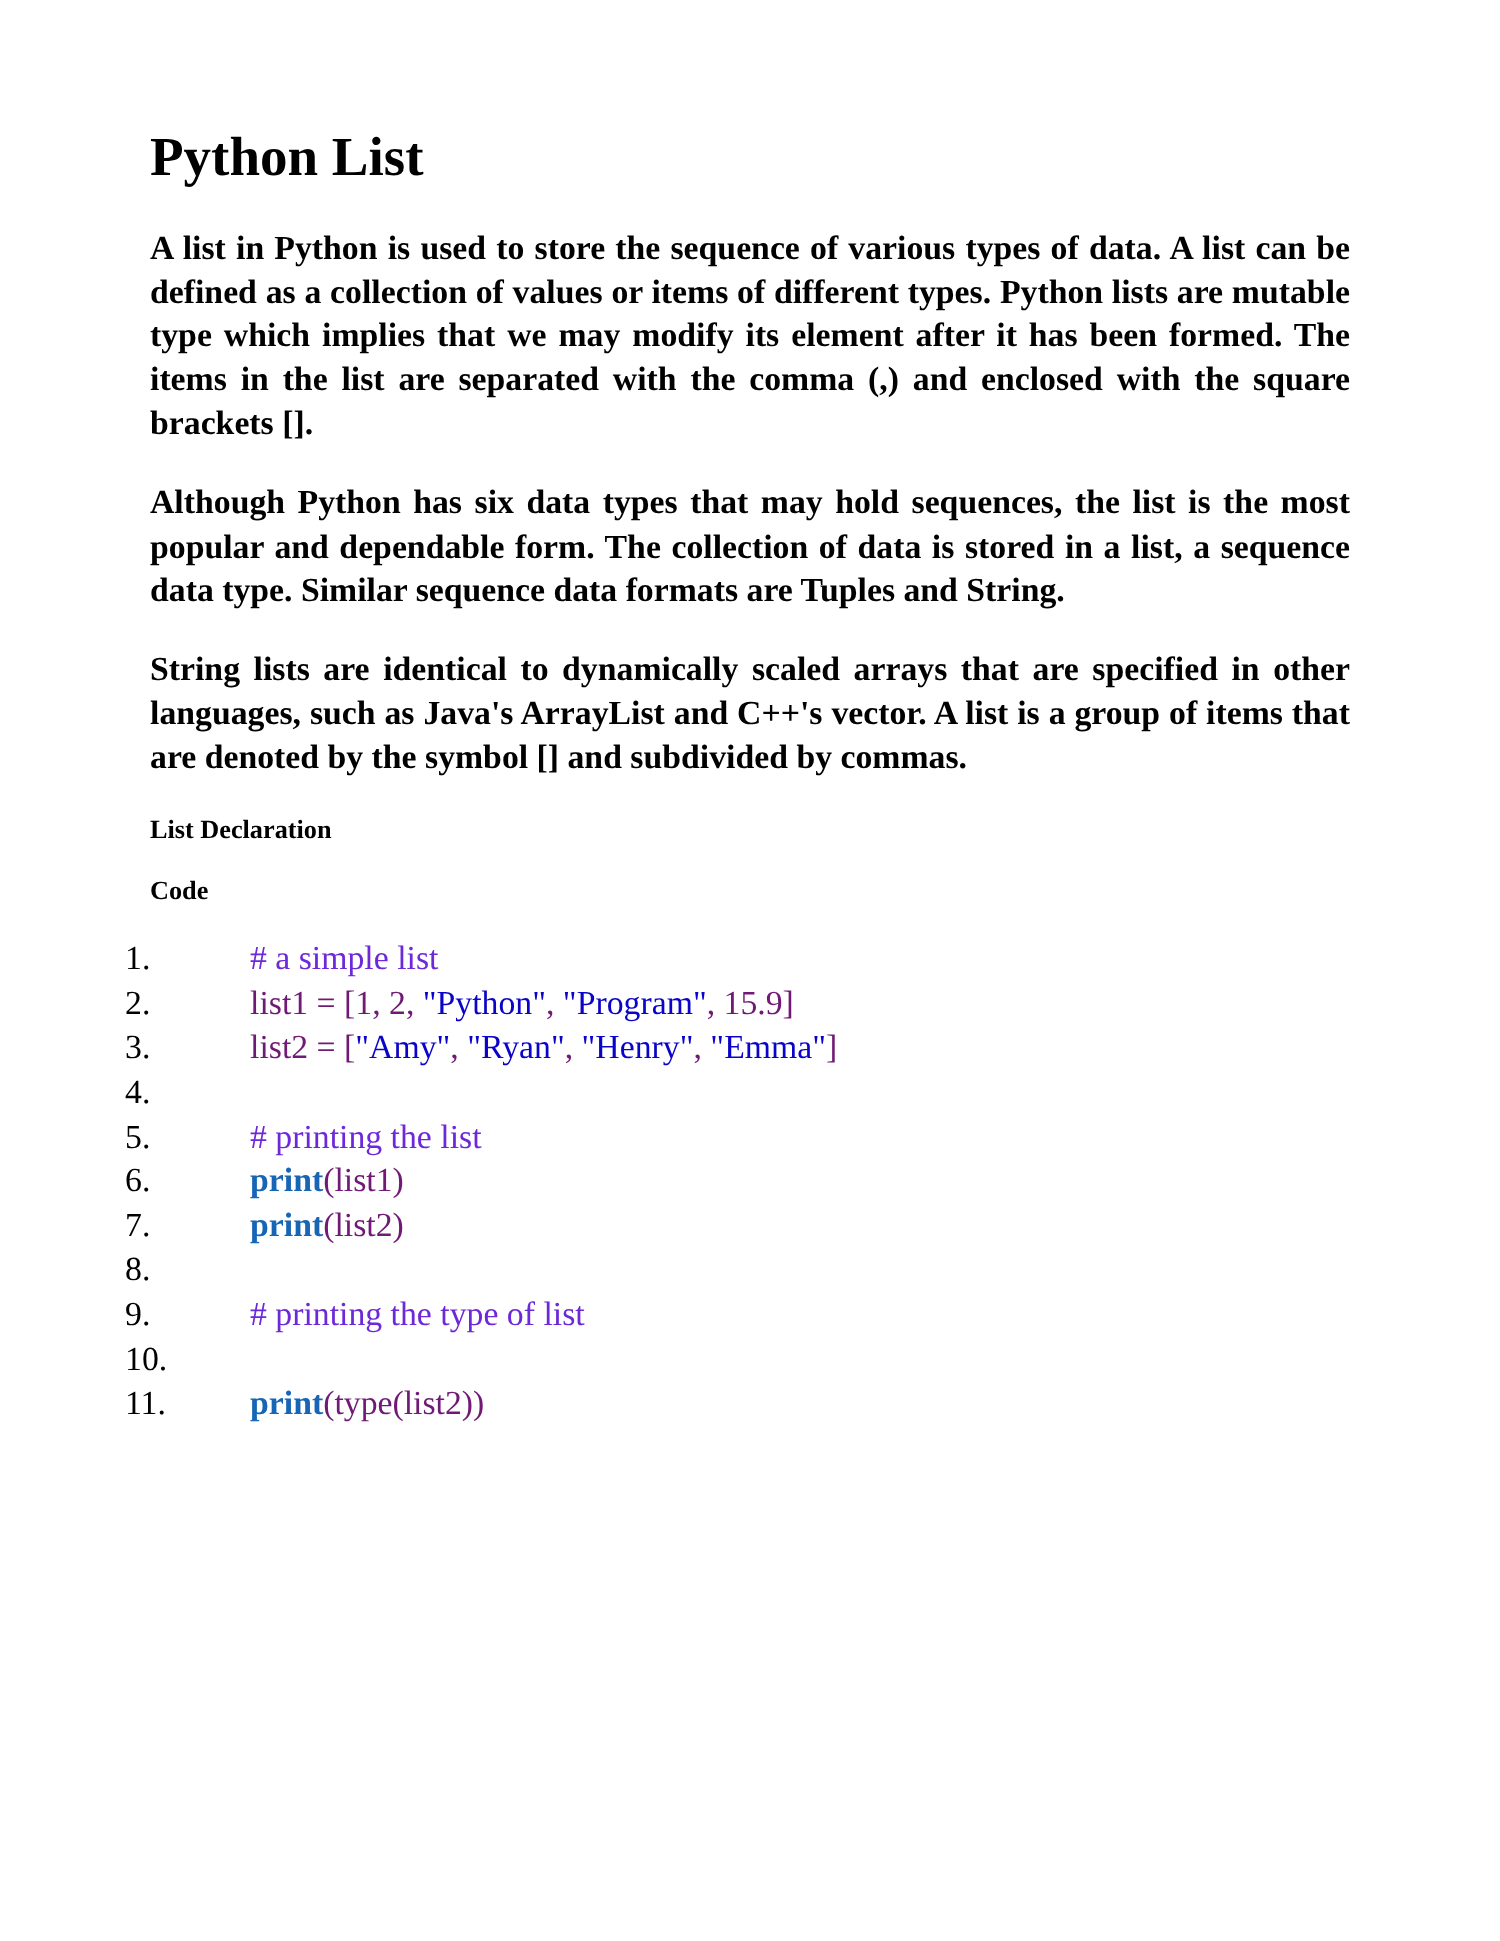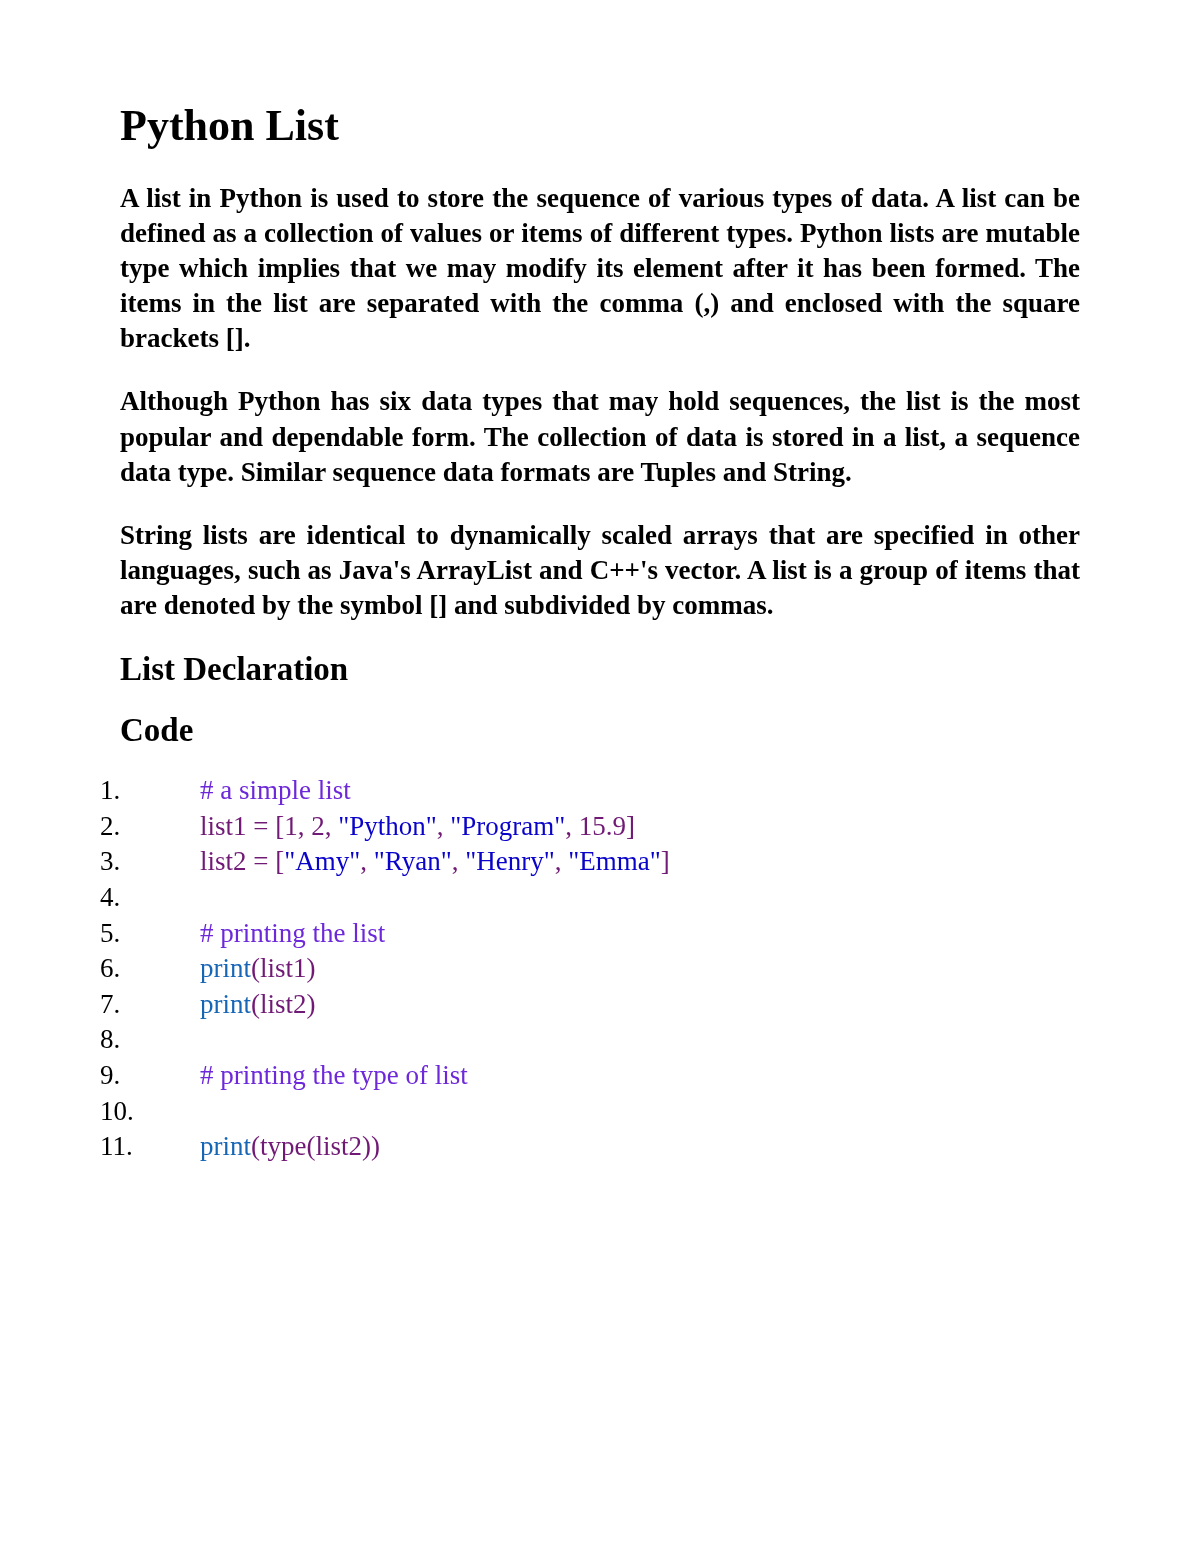--- a/index.html
+++ b/index.html
@@ -21,21 +21,21 @@
       margin-bottom: 30px;
     }
     .paragraph {
       font-size: 27px;
       text-align: justify;
       margin-bottom: 28px;
       line-height: 1.3;
       font-weight: bold;
     }
     .section-heading {
-      font-size: 33px;
+      font-size: 21px;
       font-weight: bold;
       margin-bottom: 24px;
       margin-top: 6px;
     }
     .code-block {
       font-size: 27px;
       line-height: 1.32;
       margin-left: -20px;
     }
     .code-line {
@@ -47,21 +47,21 @@
       text-align: left;
       color: #000000;
       padding-right: 0;
     }
     .code-content {
       white-space: pre;
       padding-left: 30px;
     }
     .comment { color: #6d28d9; }
     .string { color: #0a03c9; }
-    .keyword { color: #1766b6; font-weight: normal; }
+    .keyword { color: #1766b6; font-weight: bold; }
     .plain { color: #701a75; }
   </style>
 </head>
 <body>
 
 <h1 class="title">Python List</h1>
 
 <p class="paragraph">A list in Python is used to store the sequence of various types of data. A list can be defined as a collection of values or items of different types. Python lists are mutable type which implies that we may modify its element after it has been formed. The items in the list are separated with the comma (,) and enclosed with the square brackets [].</p>
 <p class="paragraph">Although Python has six data types that may hold sequences, the list is the most popular and dependable form. The collection of data is stored in a list, a sequence data type. Similar sequence data formats are Tuples and String.</p>
 <p class="paragraph">String lists are identical to dynamically scaled arrays that are specified in other languages, such as Java's ArrayList and C++'s vector. A list is a group of items that are denoted by the symbol [] and subdivided by commas.</p>

